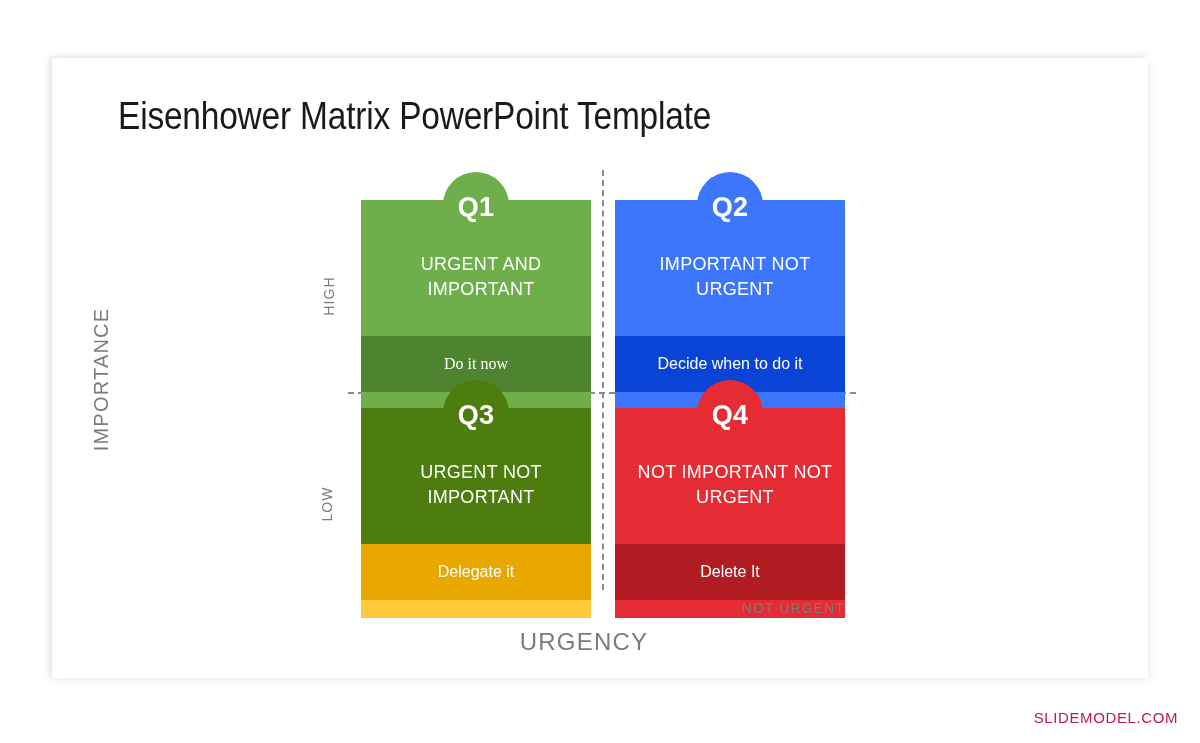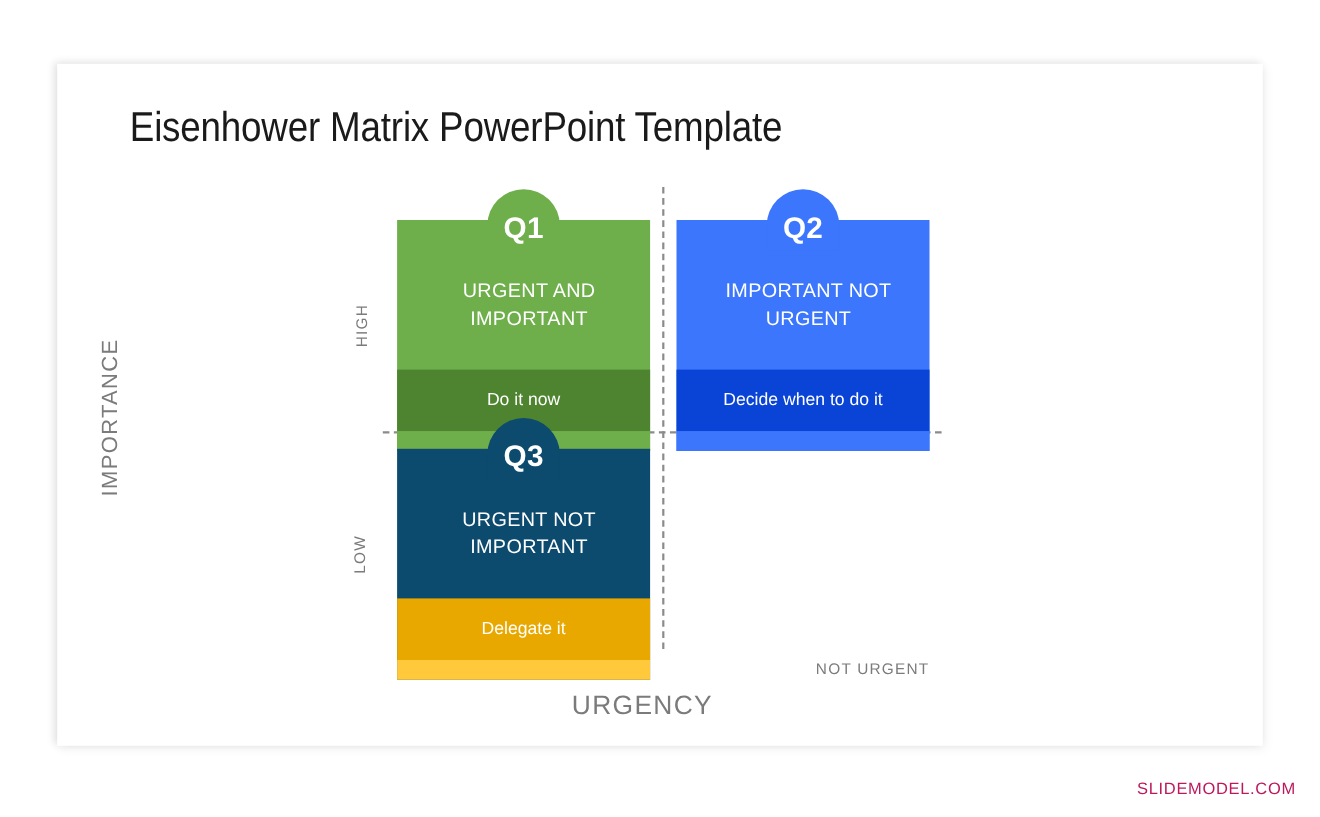--- a/index.html
+++ b/index.html
@@ -116,32 +116,32 @@
     line-height: 22px;
     padding: 17px 10px;
   }
   .quad-foot {
     height: 18px;
   }
 
   
   #quad-q1 { left: 309px; top: 142px; }
   #quad-q1 .quad-tab, #quad-q1 .quad-body { background: #6FAF4B; }
-  #quad-q1 .quad-action { background: #4E8430; }
+  #quad-q1 .quad-action { background: #4E8430; font-family: Liberation Serif, serif; }
   #quad-q1 .quad-foot { background: #6FAF4B; }
 
   
   #quad-q2 { left: 563px; top: 142px; }
   #quad-q2 .quad-tab, #quad-q2 .quad-body { background: #3B76FC; }
   #quad-q2 .quad-action { background: #0A44D6; }
   #quad-q2 .quad-foot { background: #3B76FC; }
 
   
   #quad-q3 { left: 309px; top: 350px; }
-  #quad-q3 .quad-tab, #quad-q3 .quad-body { background: #0c4a6e; }
+  #quad-q3 .quad-tab, #quad-q3 .quad-body { background: #4d7c0f; }
   #quad-q3 .quad-action { background: #E8A800; }
   #quad-q3 .quad-foot { background: #FFC93B; }
 
   
   #quad-q4 { left: 563px; top: 350px; }
   #quad-q4 .quad-tab, #quad-q4 .quad-body { background: #E52B34; }
   #quad-q4 .quad-action { background: #B01C22; }
   #quad-q4 .quad-foot { background: #E52B34; }
 
   
@@ -253,20 +253,30 @@
       <div class="quad-tab">
         <div class="quad-tab-label">Q3</div>
       </div>
       <div class="quad-body">
         <div class="quad-heading">URGENT NOT IMPORTANT</div>
         <div class="quad-action">Delegate it</div>
         <div class="quad-foot"></div>
       </div>
     </div>
 
+    <div class="quad" id="quad-q4">
+      <div class="quad-tab">
+        <div class="quad-tab-label">Q4</div>
+      </div>
+      <div class="quad-body">
+        <div class="quad-heading">NOT IMPORTANT NOT URGENT</div>
+        <div class="quad-action">Delete It</div>
+        <div class="quad-foot"></div>
+      </div>
+    </div>
 
     <div class="axis-text" id="axis-y-title">IMPORTANCE</div>
     <div class="axis-text" id="axis-y-high">HIGH</div>
     <div class="axis-text" id="axis-y-low">LOW</div>
     <div class="axis-text" id="axis-x-not-urgent">NOT URGENT</div>
     <div class="axis-text" id="axis-x-title">URGENCY</div>
 
   </div>
 </div>
 

